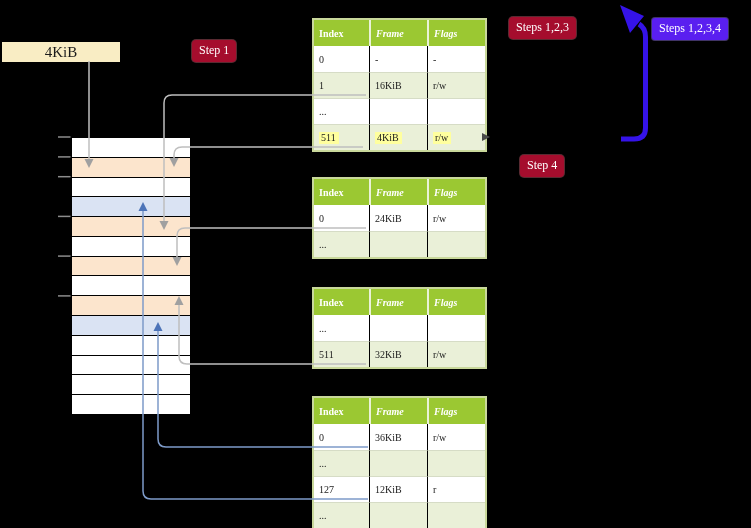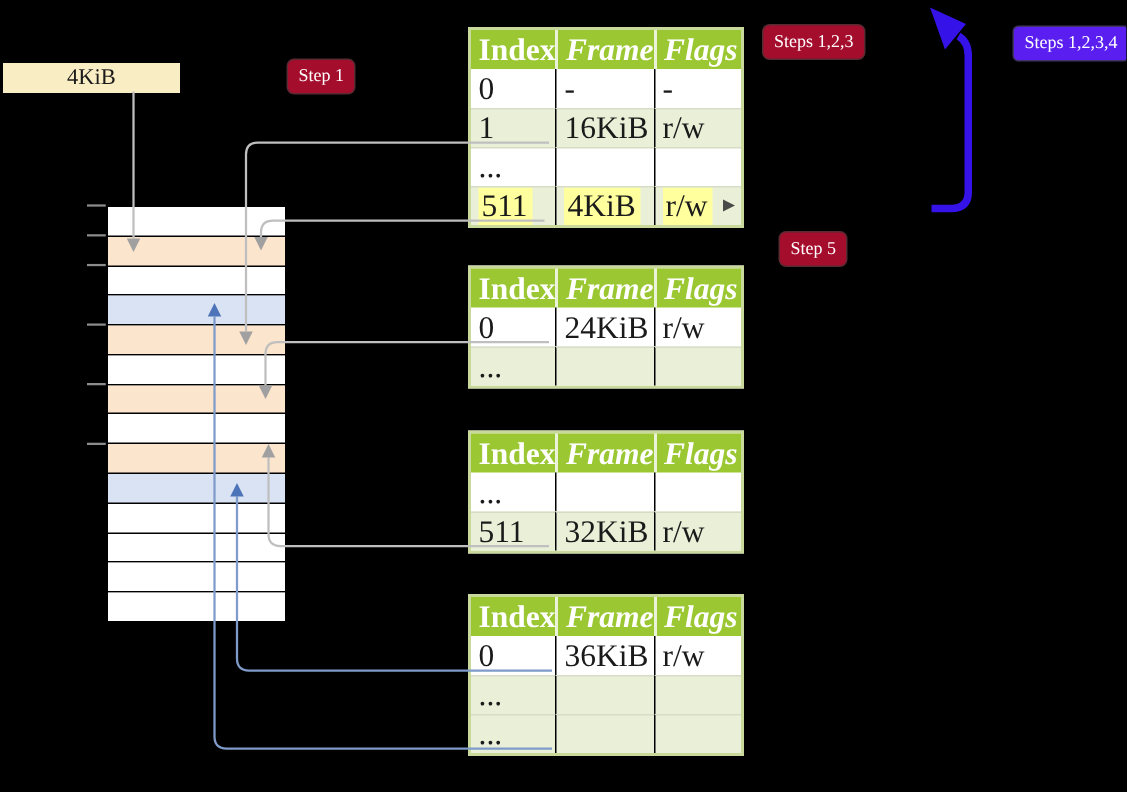--- a/index.html
+++ b/index.html
@@ -26,21 +26,21 @@
   }
   .strip-row{flex:1 1 auto;border-bottom:1px solid #000;}
   .strip-row:last-child{border-bottom:none;}
   .c-white{background:var(--page-white);}
   .c-orange{background:var(--page-orange);}
   .c-blue{background:var(--page-blue);}
   
   table.ptable{
     position:absolute;border-collapse:separate;border-spacing:0;
     border:2px solid var(--table-border);background:var(--page-white);
-    font-size:21px;color:var(--text-dark);table-layout:fixed;
+    font-size:10px;color:var(--text-dark);table-layout:fixed;
   }
   .ptable col.c1{width:55px;} .ptable col.c2{width:58px;} .ptable col.c3{width:58px;}
   .ptable th{
     background:var(--header-green);color:var(--text-white);font-weight:bold;
     text-align:left;height:26px;padding:0 0 0 5px;box-sizing:border-box;
   }
   .ptable th + th{border-left:2px solid #eaf2d8;font-style:italic;}
   .ptable td{
     height:26px;padding:0 0 0 5px;box-sizing:border-box;vertical-align:middle;
     overflow:hidden;white-space:nowrap;
@@ -61,22 +61,22 @@
   .mini{fill:#4a4a4a;}
 </style>
 </head>
 <body>
 
 <div class="canvas">
 
   <div class="flabel">4KiB</div>
   <div class="badge red" style="left:192px;top:40px;">Step 1</div>
   <div class="badge red" style="left:509px;top:17px;">Steps 1,2,3</div>
-  <div class="badge violet" style="left:676px;top:18px;">Steps 1,2,3,4</div>
-  <div class="badge red" style="left:520px;top:155px;">Step 5</div>
+  <div class="badge violet" style="left:652px;top:18px;">Steps 1,2,3,4</div>
+  <div class="badge red" style="left:520px;top:155px;">Step 4</div>
 
   <div class="strip" id="strip">
       <div class="strip-row c-white"></div>
       <div class="strip-row c-orange"></div>
       <div class="strip-row c-white"></div>
       <div class="strip-row c-blue"></div>
       <div class="strip-row c-orange"></div>
       <div class="strip-row c-white"></div>
       <div class="strip-row c-orange"></div>
       <div class="strip-row c-white"></div>
@@ -195,20 +195,25 @@
     <tbody>
       <tr>
         <td>0</td>
         <td>36KiB</td>
         <td>r/w</td>
       </tr>
       <tr class="shaded">
         <td>...</td>
         <td></td>
         <td></td>
+      </tr>
+      <tr>
+        <td>127</td>
+        <td>12KiB</td>
+        <td>r</td>
       </tr>
       <tr class="shaded">
         <td>...</td>
         <td></td>
         <td></td>
       </tr>
     </tbody>
   </table>
 
   <svg class="overlay" width="751" height="528" viewBox="0 0 751 528">

